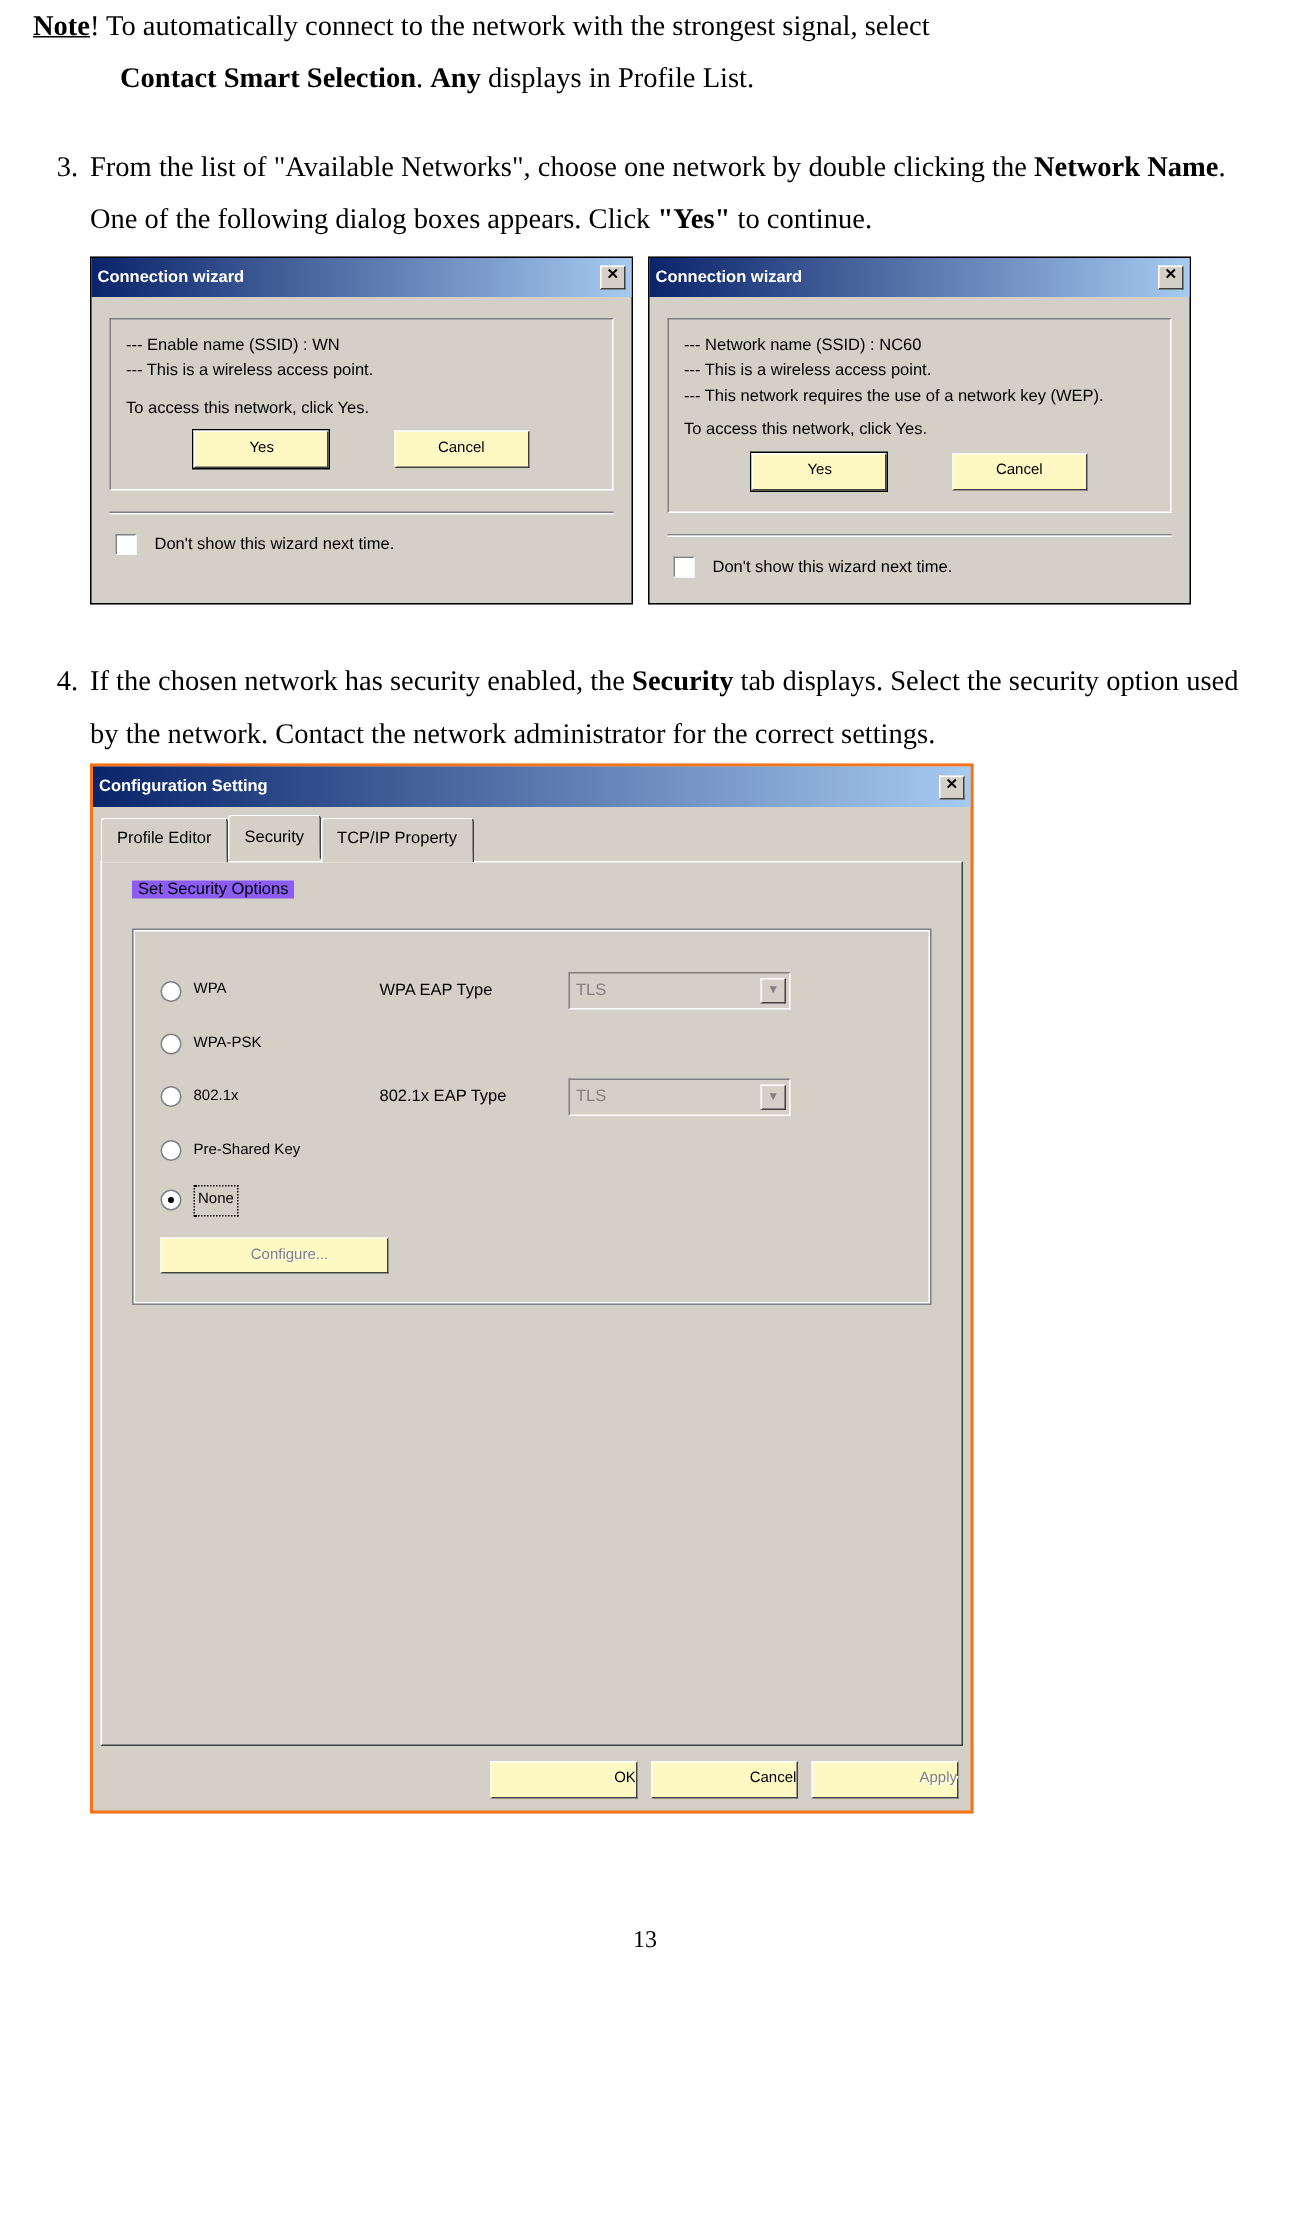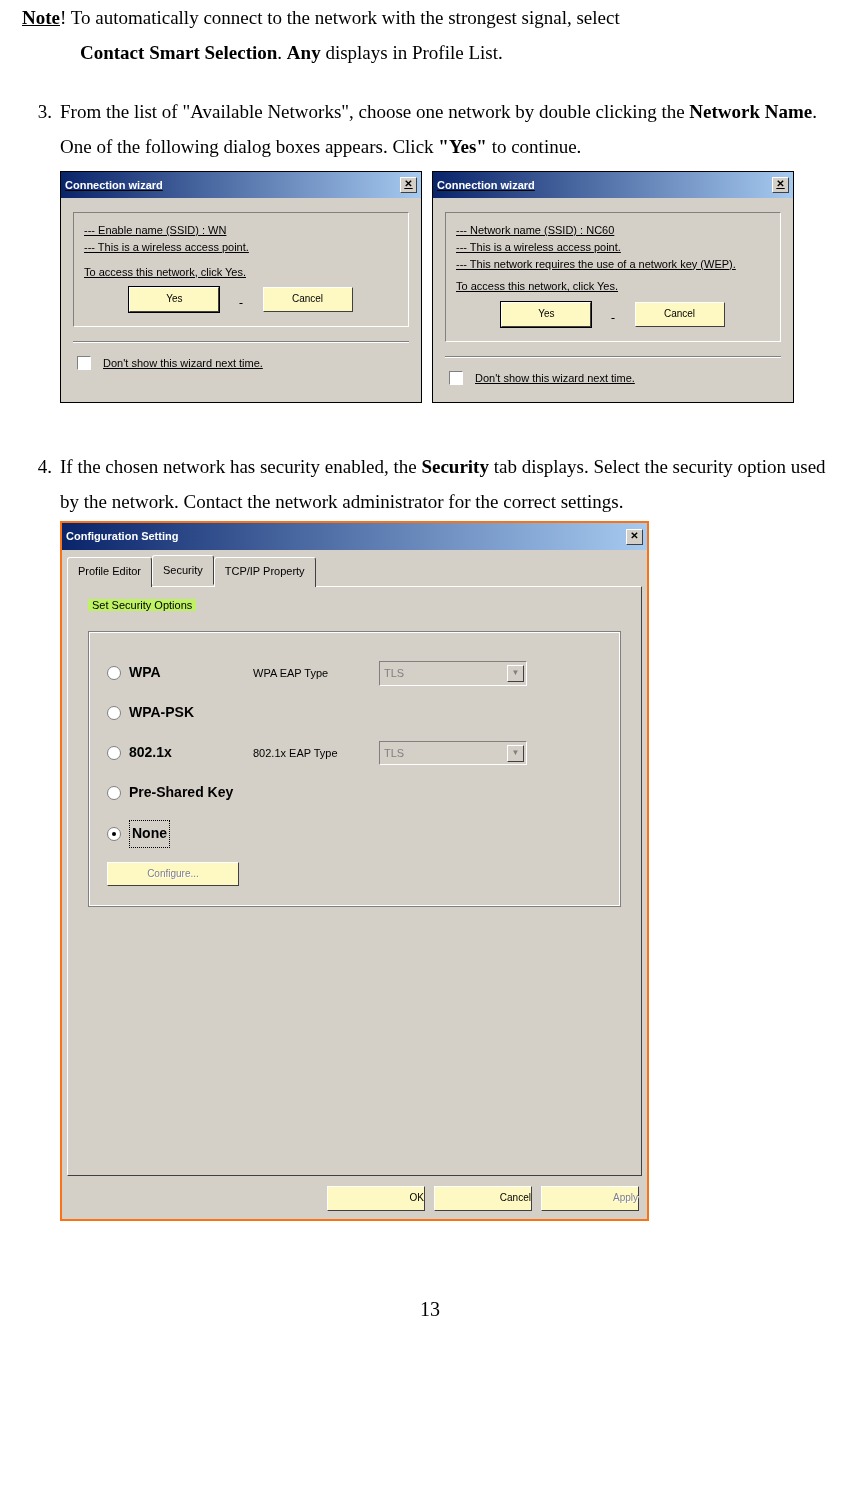--- a/index.html
+++ b/index.html
@@ -32,22 +32,21 @@
     text-align: right;
     padding-right: 8px;
   }
   .list-item .body {
     flex: 1;
   }
   
   .dlg-row {
     display:flex;
     gap:10px;
-    margin: 6px 0 22px 0;
-    text-decoration: underline;
+    margin: 6px 0 10px 0;
   }
   .win {
     font-family: Tahoma, Verdana, sans-serif;
     font-size: 11px;
     background: #d4d0c8;
     border: 1px solid #000;
     box-shadow: 0 0 0 0 #000;
     width: 360px;
     position:relative;
   }
@@ -168,42 +167,42 @@
     border:1px solid #808080;
     box-shadow: inset -1px -1px 0 #fff, inset 1px 1px 0 #fff;
     padding:20px 18px 20px 18px;
     position:relative;
     margin-top:6px;
   }
   .group-label {
     position:relative;
     top:-10px;
     left: 0;
-    background:#bef264;
+    background:#8b5cf6;
     padding:0 4px;
     font-size:11px;
   }
   .radio-row {
     display:flex; align-items:center;
     margin:8px 0 14px 0;
     gap:16px;
   }
   .radio {
     width:12px;height:12px;border-radius:50%;
     background:#fff;
     border:1px solid #808080;
     box-shadow: inset -1px -1px 0 #fff;
     display:inline-flex;align-items:center;justify-content:center;
     margin-right:8px;
   }
   .radio .dot {
     width:4px;height:4px;border-radius:50%;background:#000;
   }
   .radio-wrap { display:flex; align-items:center; width:130px;}
-  .radio-label { font-size:14px;font-weight:bold; }
+  .radio-label { font-size:10px; }
   .dotted-focus {
     border:1px dotted #000;
     padding:0 2px;
   }
   .eap-label { width:110px; color:#000; }
   .combo {
     width:140px;
     background:#d4d0c8;
     border:1px solid #808080;
     border-right-color:#fff;
@@ -218,30 +217,30 @@
     border:1px solid #fff;
     border-right-color:#404040;
     border-bottom-color:#404040;
     display:flex;align-items:center;justify-content:center;
     font-size:8px;color:#808080;
   }
   .btn-disabled { color:#808080; text-shadow:1px 1px 0 #fff; }
   .cfg-configure {
     margin-top:12px;
   }
-  .cfg-configure .btn { width:130px; }
+  .cfg-configure .btn { width:130px;padding-left:20px; }
   .cfg-btn-row {
     text-align:right;
     padding:4px 8px 8px 0;
   }
   .cfg-btn-row .btn { width:96px; margin-left:6px;text-align:right; }
   .pagenum {
     text-align:center;
     font-family:"Times New Roman", serif;
-    font-size:20px;
+    font-size:16px;
     margin-top:70px;
   }
 </style>
 </head>
 <body>
 
 <div class="page">
 
   <div class="note-line">
     <span><b class="u">Note</b><span>! To automatically connect to the network with the strongest signal, select</span></span>

